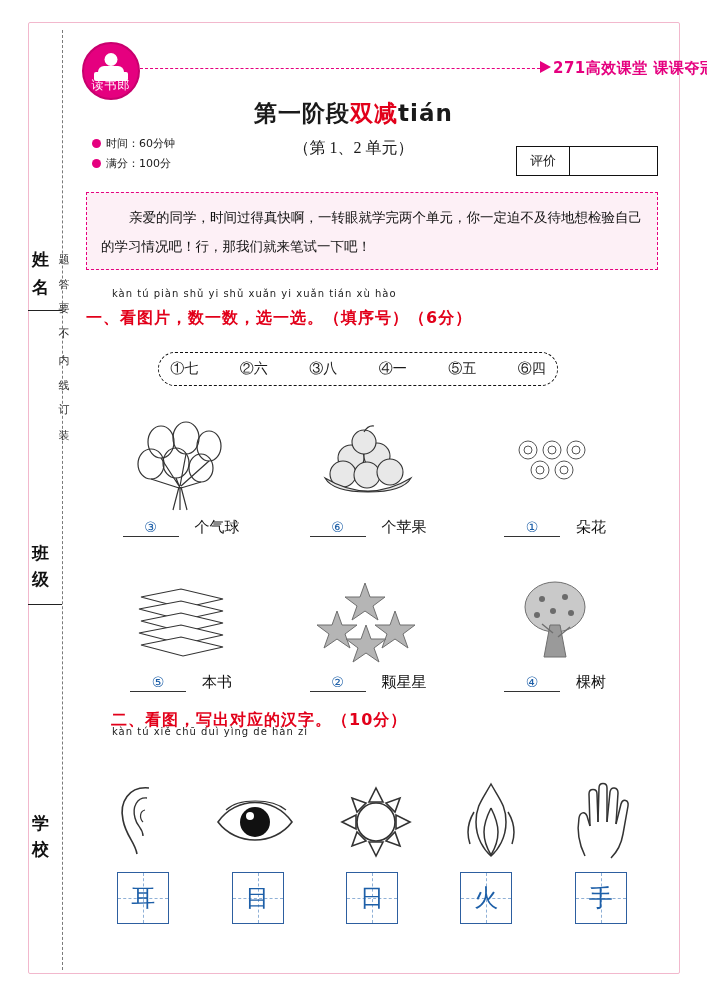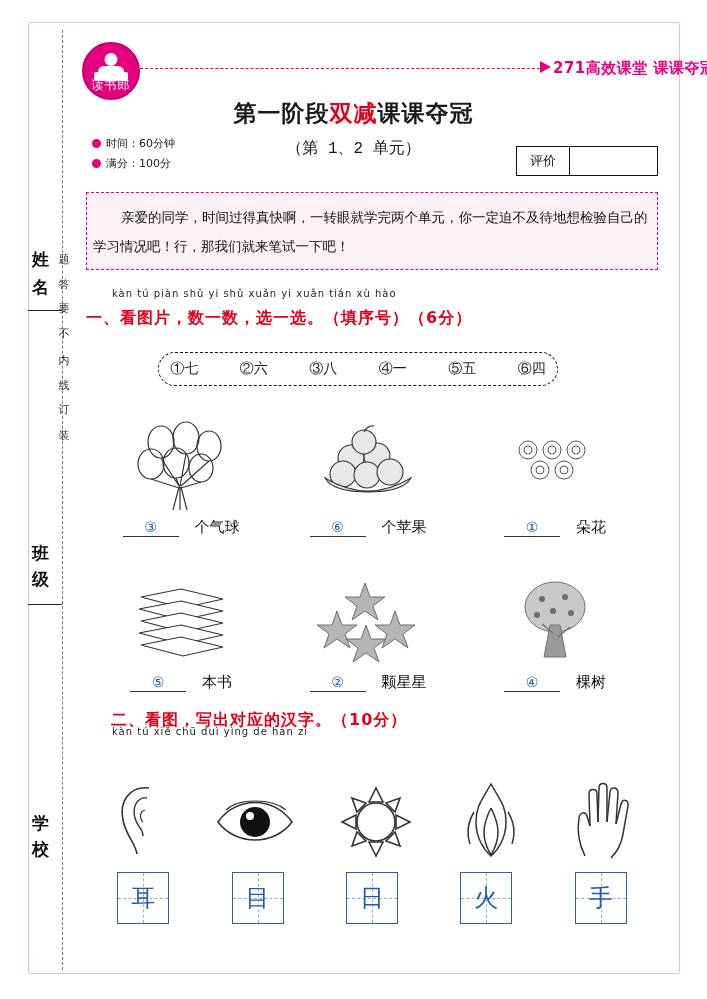--- a/index.html
+++ b/index.html
@@ -158,21 +158,21 @@
   }
   .doc-title .red { color: #e2001a; }
 
   .subtitle {
     position: absolute;
     left: 0;
     top: 138px;
     width: 707px;
     text-align: center;
     font-size: 16px;
-    font-family: Liberation Mono, monospace;
+    font-family: Liberation Serif, serif;
   }
 
   .meta {
     position: absolute;
     left: 92px;
     top: 134px;
     font-family: "DejaVu Sans", sans-serif;
     font-size: 11px;
     line-height: 20px;
   }
@@ -210,21 +210,21 @@
   
   .intro {
     position: absolute;
     left: 86px;
     top: 192px;
     width: 572px;
     height: 78px;
     border: 1.5px dashed #e5007f;
     background: #fdf0f6;
     box-sizing: border-box;
-    padding: 10px 6px;
+    padding: 10px 14px;
     font-family: "DejaVu Sans", sans-serif;
     font-size: 13.5px;
     line-height: 29px;
     color: #111;
     text-indent: 28px;
   }
 
   
   .pinyin {
     position: absolute;
@@ -365,21 +365,21 @@
   <div class="head"></div>
   <div class="body"></div>
   <div class="book"></div>
   <div class="ltext">读书郎</div>
 </div>
 <div class="header-dash"></div>
 <div class="header-arrow"></div>
 <div class="brand">271高效课堂 课课夺冠</div>
 
 <div class="doc-title">
-  <span>第一阶段</span><span class="red">双减</span><span>课课夺冠</span>
+  <span>第一阶段</span><span class="red">双减</span><span>tián</span>
 </div>
 <div class="subtitle">（第 1、2 单元）</div>
 
 <div class="meta">
   <div><span class="bullet"></span><span>时间：60分钟</span></div>
   <div><span class="bullet"></span><span>满分：100分</span></div>
 </div>
 
 <div class="score-box">
   <div class="label">评价</div>

